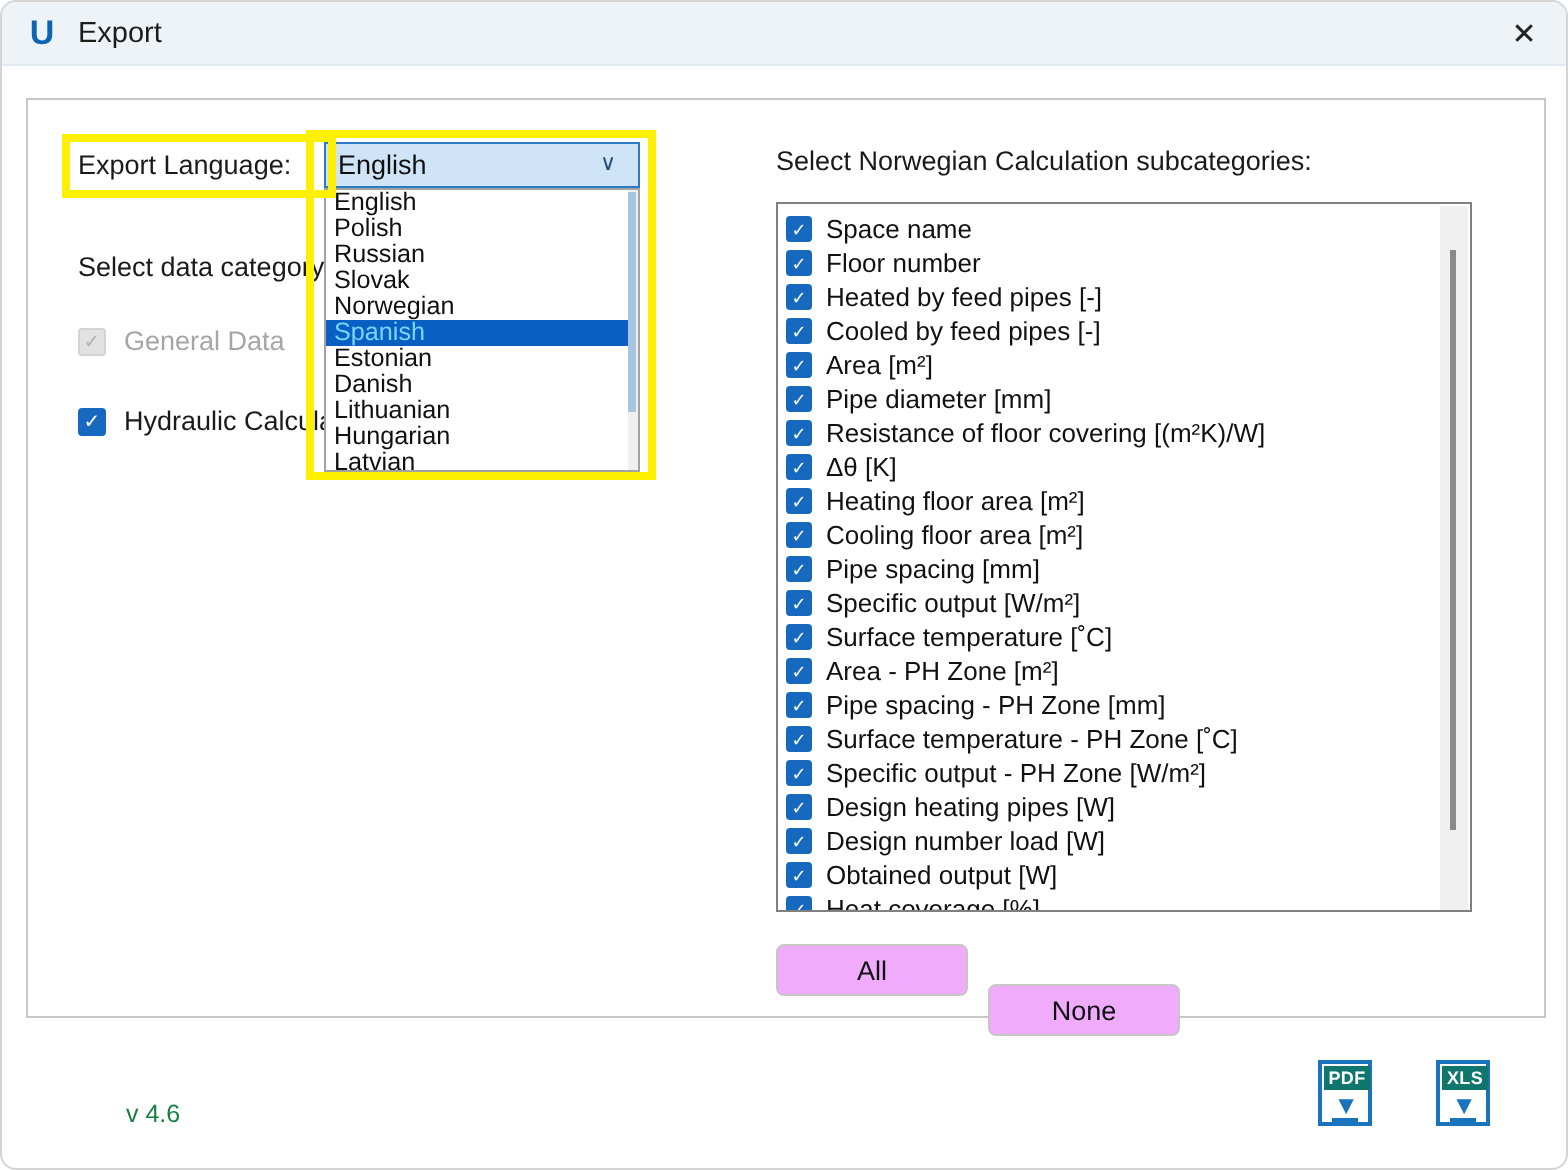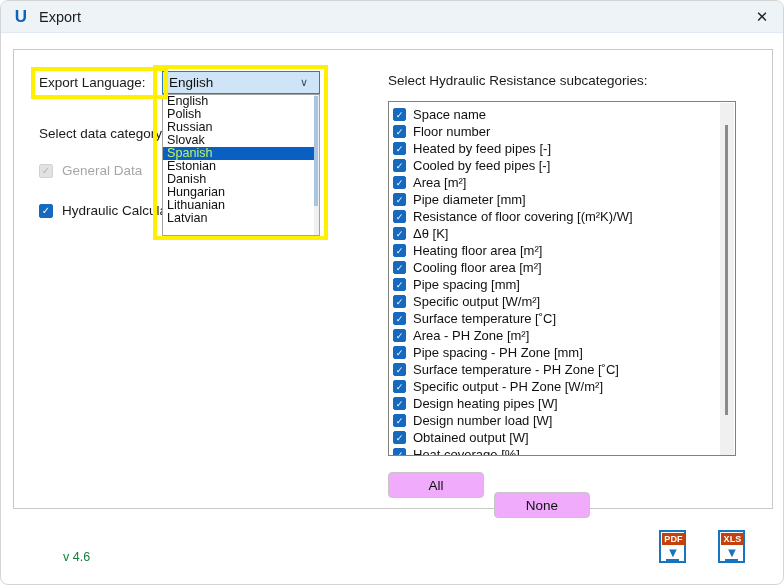--- a/index.html
+++ b/index.html
@@ -95,21 +95,21 @@
   }
   #dropdown ul { list-style: none; margin: 0; padding: 0; }
   #dropdown li {
     height: 13px; line-height: 13px;
     padding-left: 4px;
     font-size: 12.6px;
     color: #101010;
     white-space: nowrap;
     cursor: pointer;
   }
-  #dropdown li.sel { background: #0a5fc2; color: #bef264; }
+  #dropdown li.sel { background: #0a5fc2; color: #7dd3fc; }
   #dd-scroll {
     position: absolute; right: 0; top: 0;
     width: 5px; height: 140px;
     background: #f0f0f0;
     z-index: 21;
   }
   #dd-thumb {
     position: absolute; right: 1px; top: 1px;
     width: 4px; height: 110px;
     background: #a9c6e0;
@@ -204,21 +204,21 @@
   }
   .doc-shadow {
     position: absolute; left: 3px; top: 3px;
     width: 27px; height: 33px;
     background: #9fc8e8;
     z-index: -1;
   }
   .doc-tag {
     position: absolute; left: 3px; top: 3px;
     width: 23px; height: 12px;
-    background: #c2410c;
+    background: #0f766e;
     color: #ffffff;
     font-size: 9px;
     font-weight: bold;
     letter-spacing: 0.2px;
     display: flex; align-items: center; justify-content: center;
     font-family: "Liberation Sans", sans-serif;
   }
   .doc-arrow {
     position: absolute; left: 7px; top: 18px;
     width: 14px; height: 12px;
@@ -260,43 +260,44 @@
     <span id="combo-value">English</span>
     <span id="combo-arrow">∨</span>
   </div>
 
   <div id="dropdown">
     <ul id="dropdown-options">
         <li>English</li>
         <li>Polish</li>
         <li>Russian</li>
         <li>Slovak</li>
+        <li>Norwegian</li>
         <li class="sel">Spanish</li>
         <li>Estonian</li>
         <li>Danish</li>
+        <li>Lithuanian</li>
         <li>Hungarian</li>
-        <li>Lithuanian</li>
         <li>Latvian</li>
       </ul>
     <div id="dd-scroll">
       <div id="dd-thumb"></div>
     </div>
   </div>
 
   <div class="cb-row" id="row-general">
     <span class="cbox dis">✓</span>
     <span class="cb-text dis">General Data</span>
   </div>
 
   <div class="cb-row" id="row-hydraulic">
     <span class="cbox on">✓</span>
     <span class="cb-text on">Hydraulic Calculation</span>
   </div>
 
-  <div id="sub-label">Select Hydraulic Resistance subcategories:</div>
+  <div id="sub-label">Select Norwegian Calculation subcategories:</div>
 
   <div id="listbox">
     <div id="list-inner">
         <div class="item">
           <span class="cbox on">✓</span>
           <span>Space name</span>
         </div>
         <div class="item">
           <span class="cbox on">✓</span>
           <span>Floor number</span>

